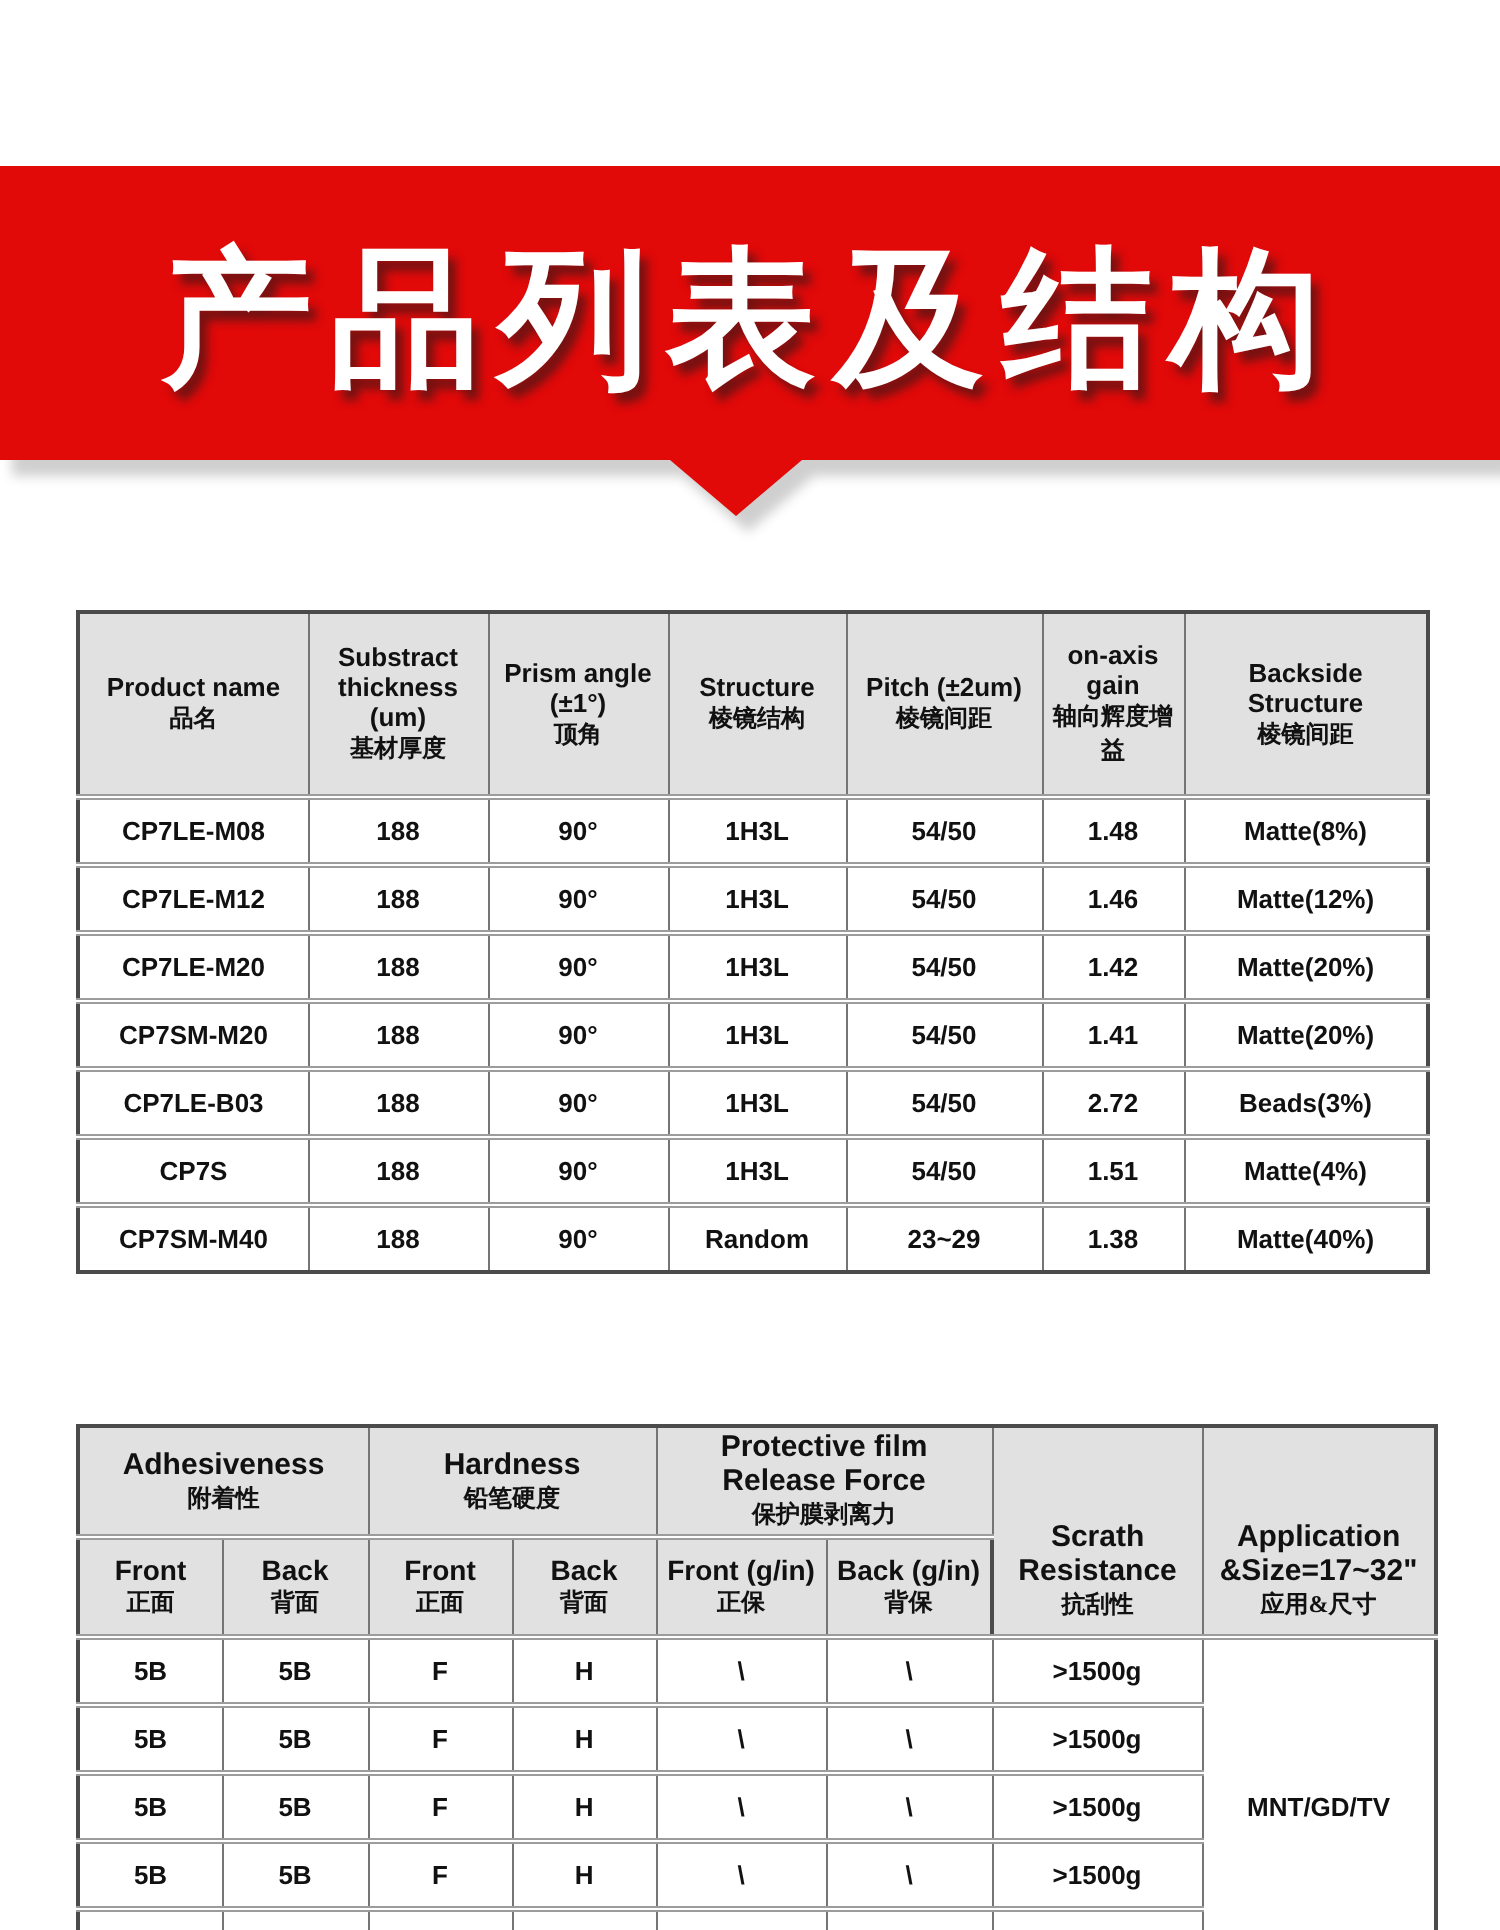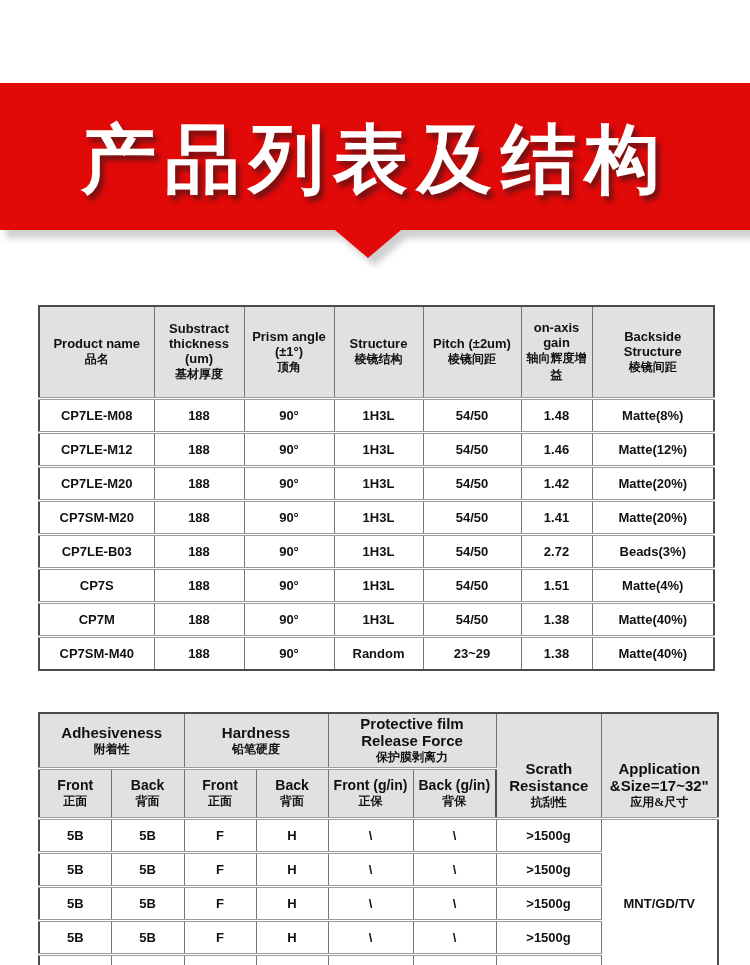--- a/index.html
+++ b/index.html
@@ -146,29 +146,20 @@
           <td>Beads(3%)</td>
         </tr>
         <tr>
           <td>CP7S</td>
           <td>188</td>
           <td>90°</td>
           <td>1H3L</td>
           <td>54/50</td>
           <td>1.51</td>
           <td>Matte(4%)</td>
-        </tr>
-        <tr>
-          <td>CP7M</td>
-          <td>188</td>
-          <td>90°</td>
-          <td>1H3L</td>
-          <td>54/50</td>
-          <td>1.38</td>
-          <td>Matte(40%)</td>
         </tr>
         <tr>
           <td>CP7SM-M40</td>
           <td>188</td>
           <td>90°</td>
           <td>Random</td>
           <td>23~29</td>
           <td>1.38</td>
           <td>Matte(40%)</td>
         </tr>

